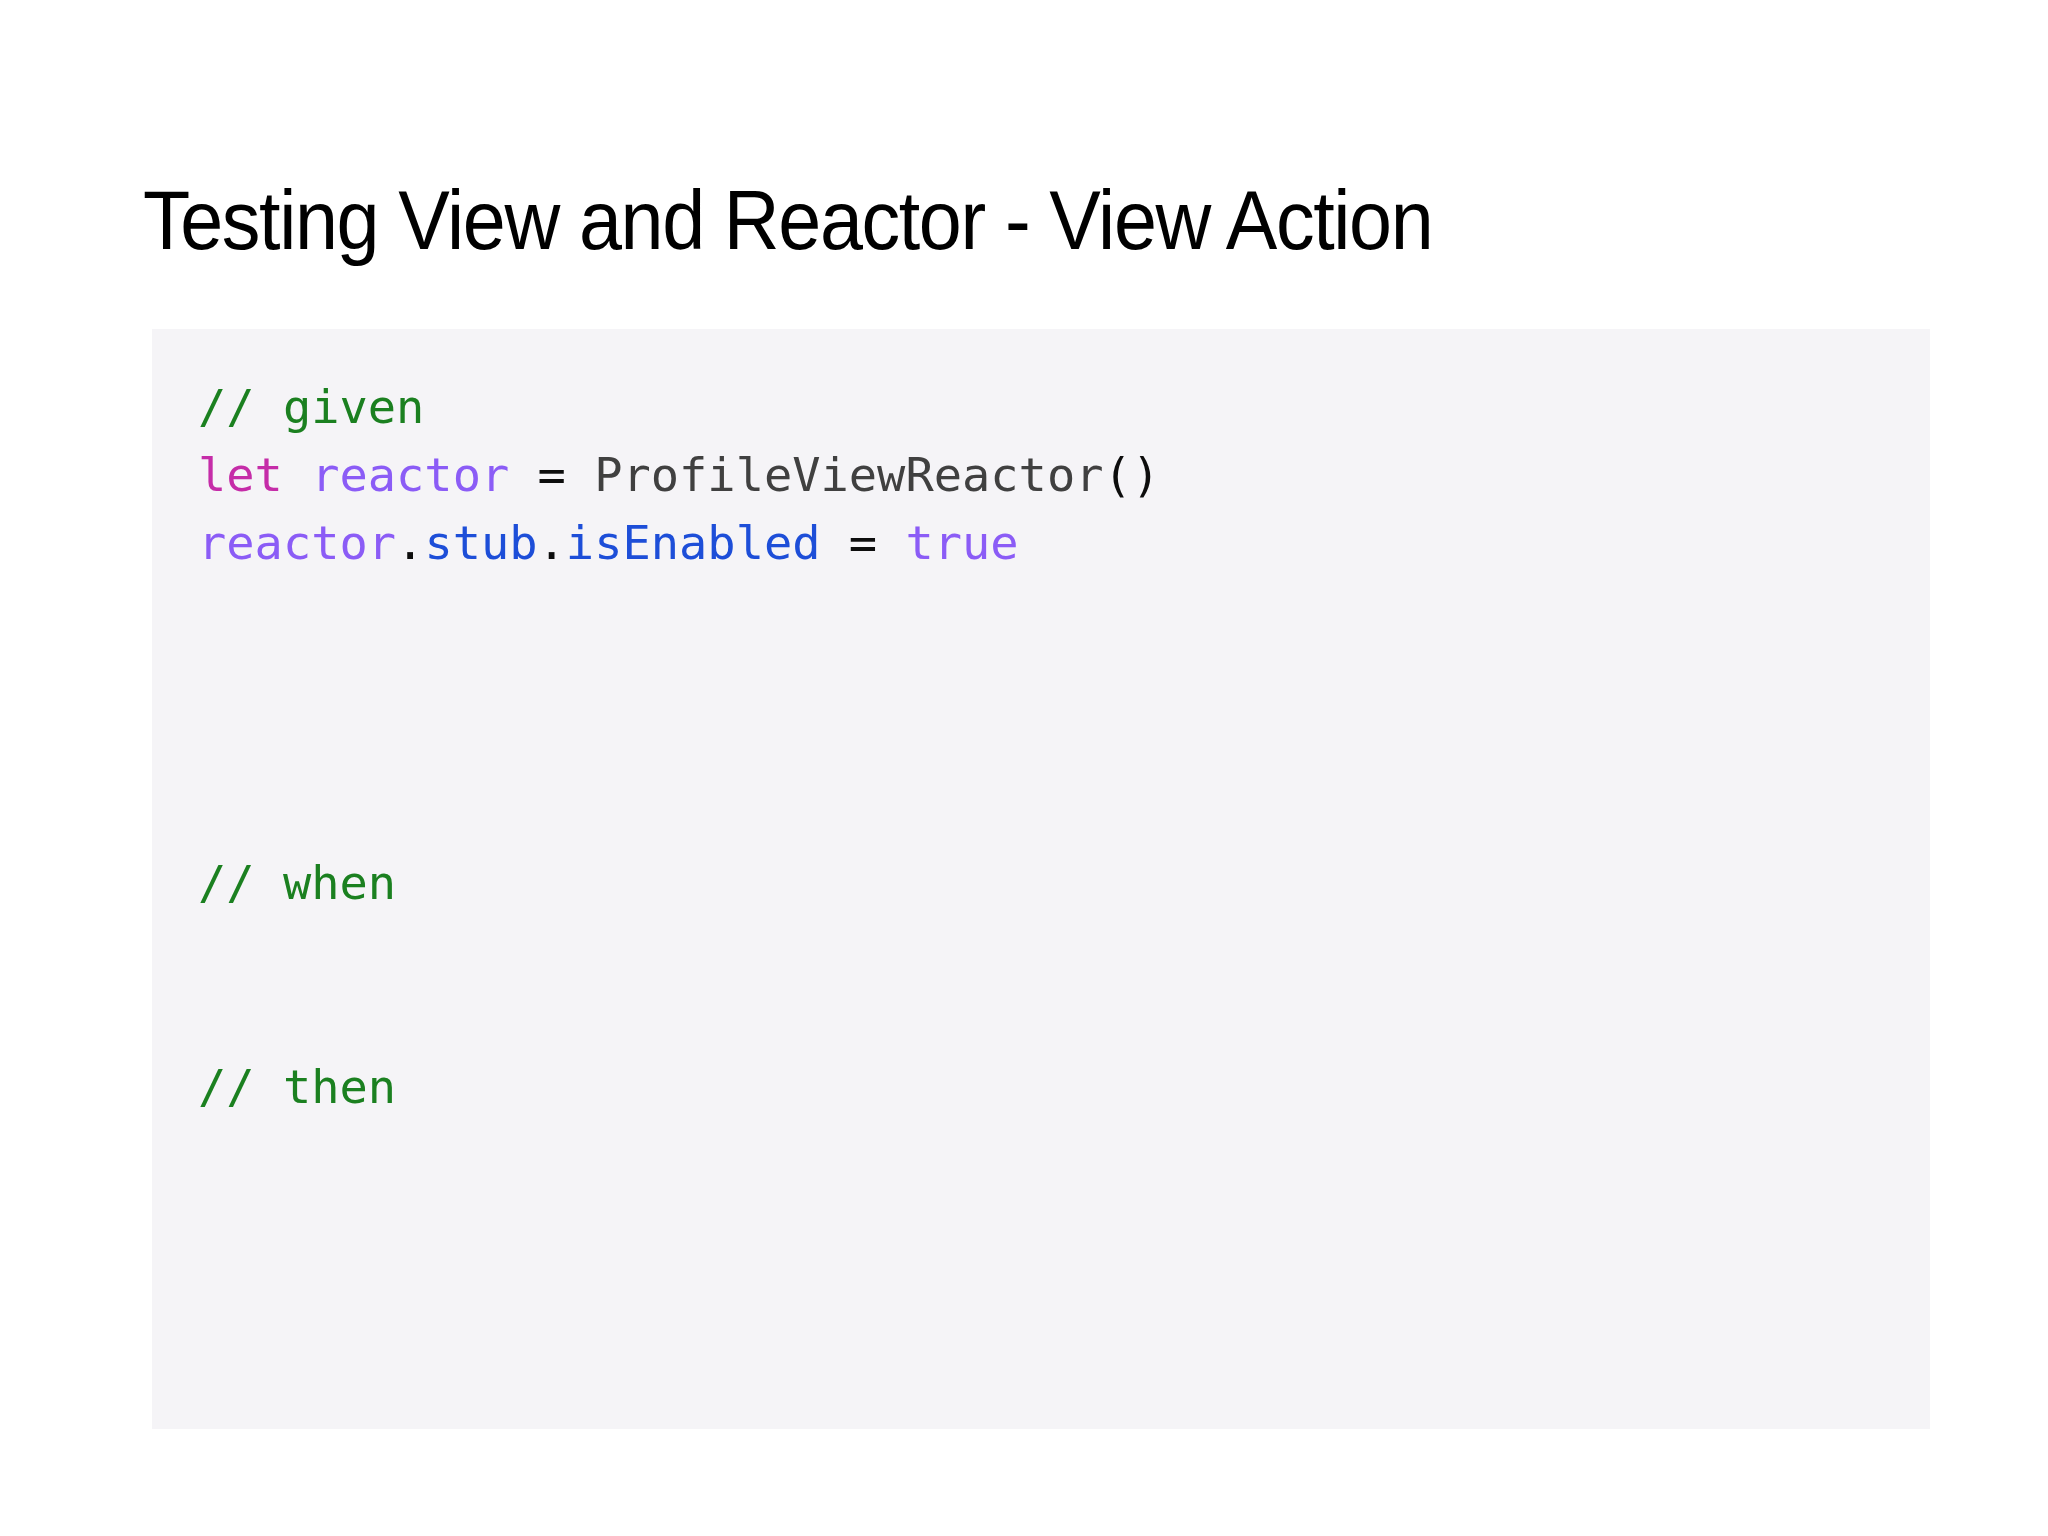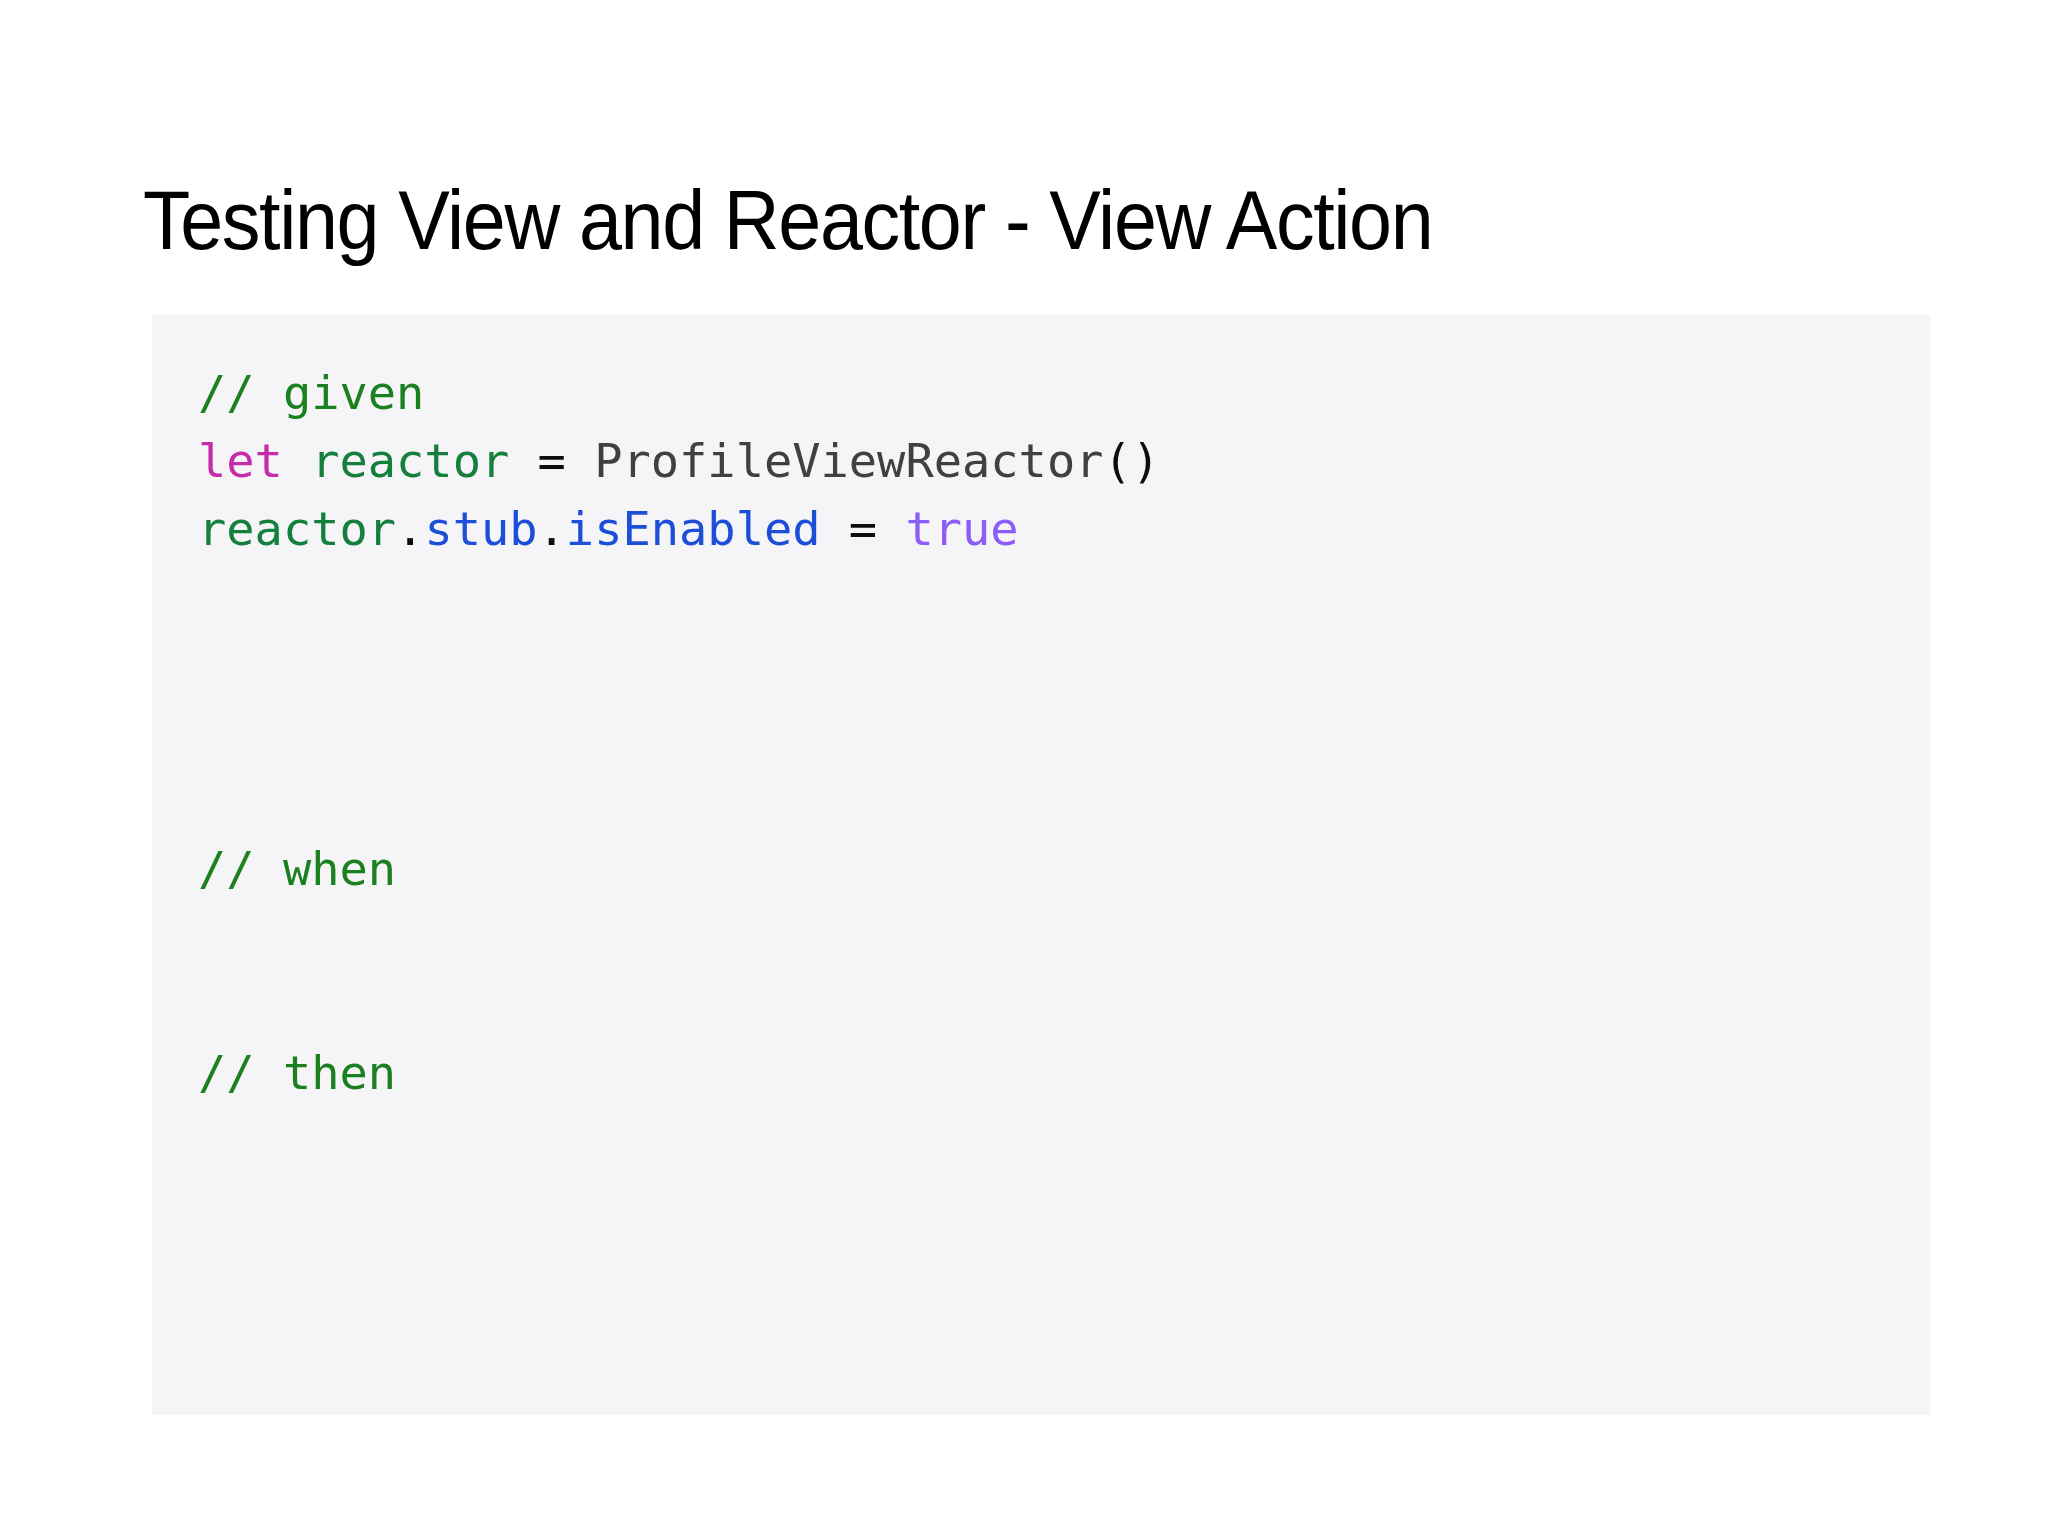--- a/index.html
+++ b/index.html
@@ -36,21 +36,21 @@
     color: #000000;
     white-space: nowrap;
     transform: scaleX(0.92);
     transform-origin: left top;
   }
 
   
   .code-card {
     position: absolute;
     left: 152px;
-    top: 315px;
+    top: 329px;
     width: 1778px;
     height: 1100px;
     background: #f5f4f7;
     box-sizing: border-box;
     padding: 44px 0 0 46px;
     overflow: hidden;
   }
 
   .code-block {
     font-family: "DejaVu Sans Mono", "Liberation Mono", monospace;
@@ -64,21 +64,21 @@
   .code-line {
     min-height: 68px;
     white-space: pre;
   }
 
   
   .tok-comment { color: #1b8020; }
   .tok-keyword { color: #c52ca8; }
   .tok-type    { color: #404040; }
   .tok-prop    { color: #1d4ed8; }
-  .tok-plain   { color: #15803d; }
+  .tok-plain   { color: #8b5cf6; }
   .tok-punct   { color: #0d0d0d; }
   .tok-literal { color: #8b5cf6; }
 </style>
 </head>
 <body>
 
 <div class="slide">
 
   <h1 class="slide-title">Testing View and Reactor - View Action</h1>
 

